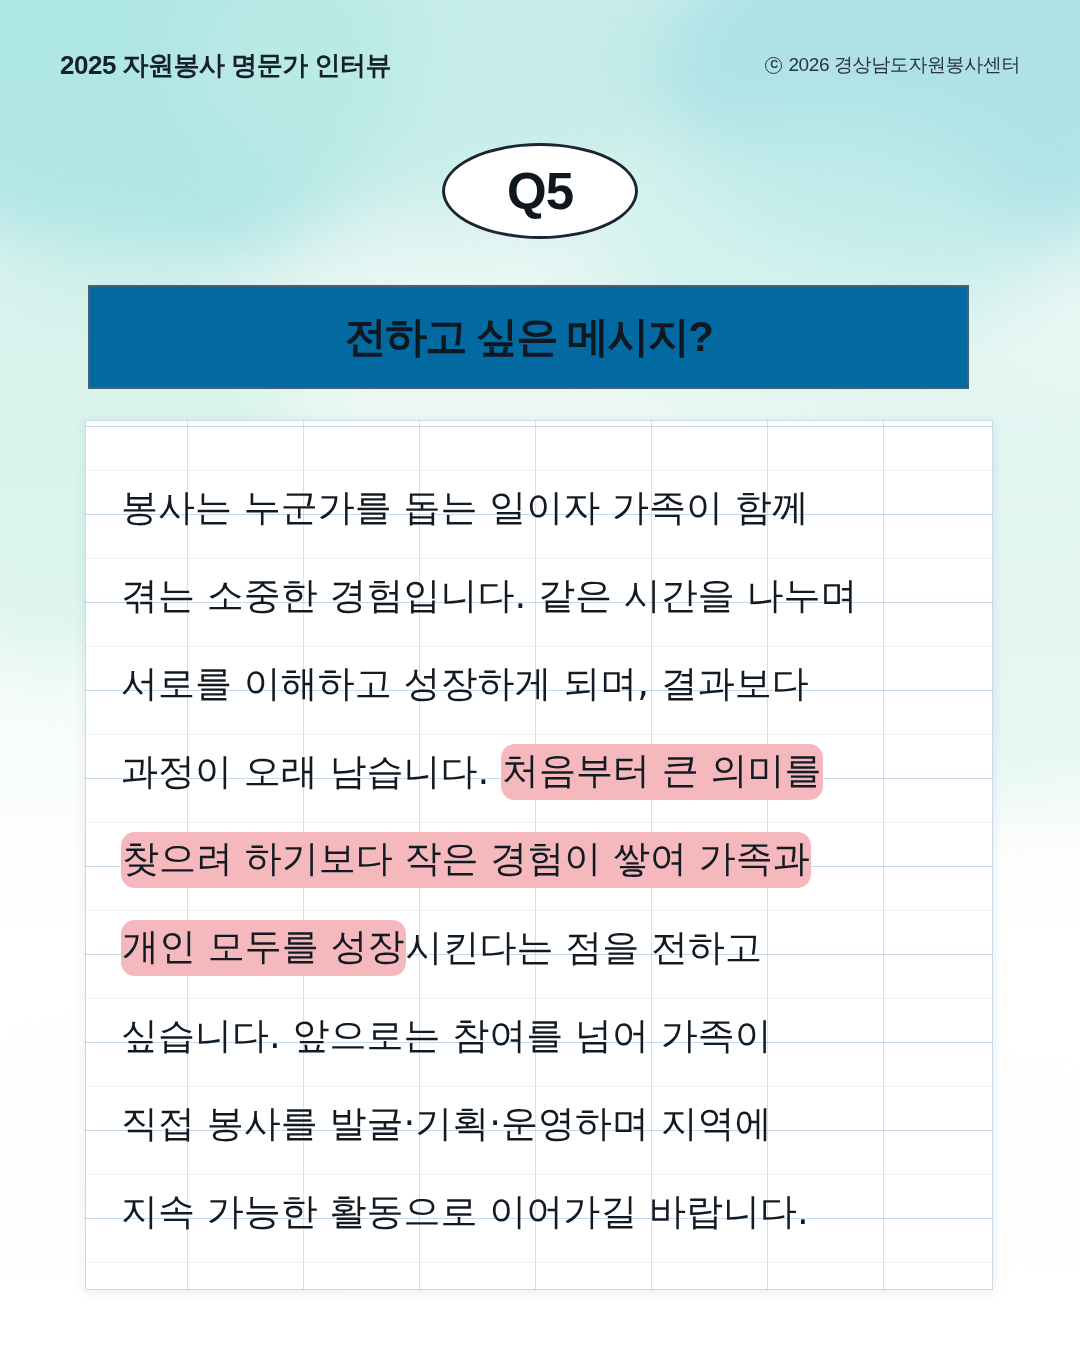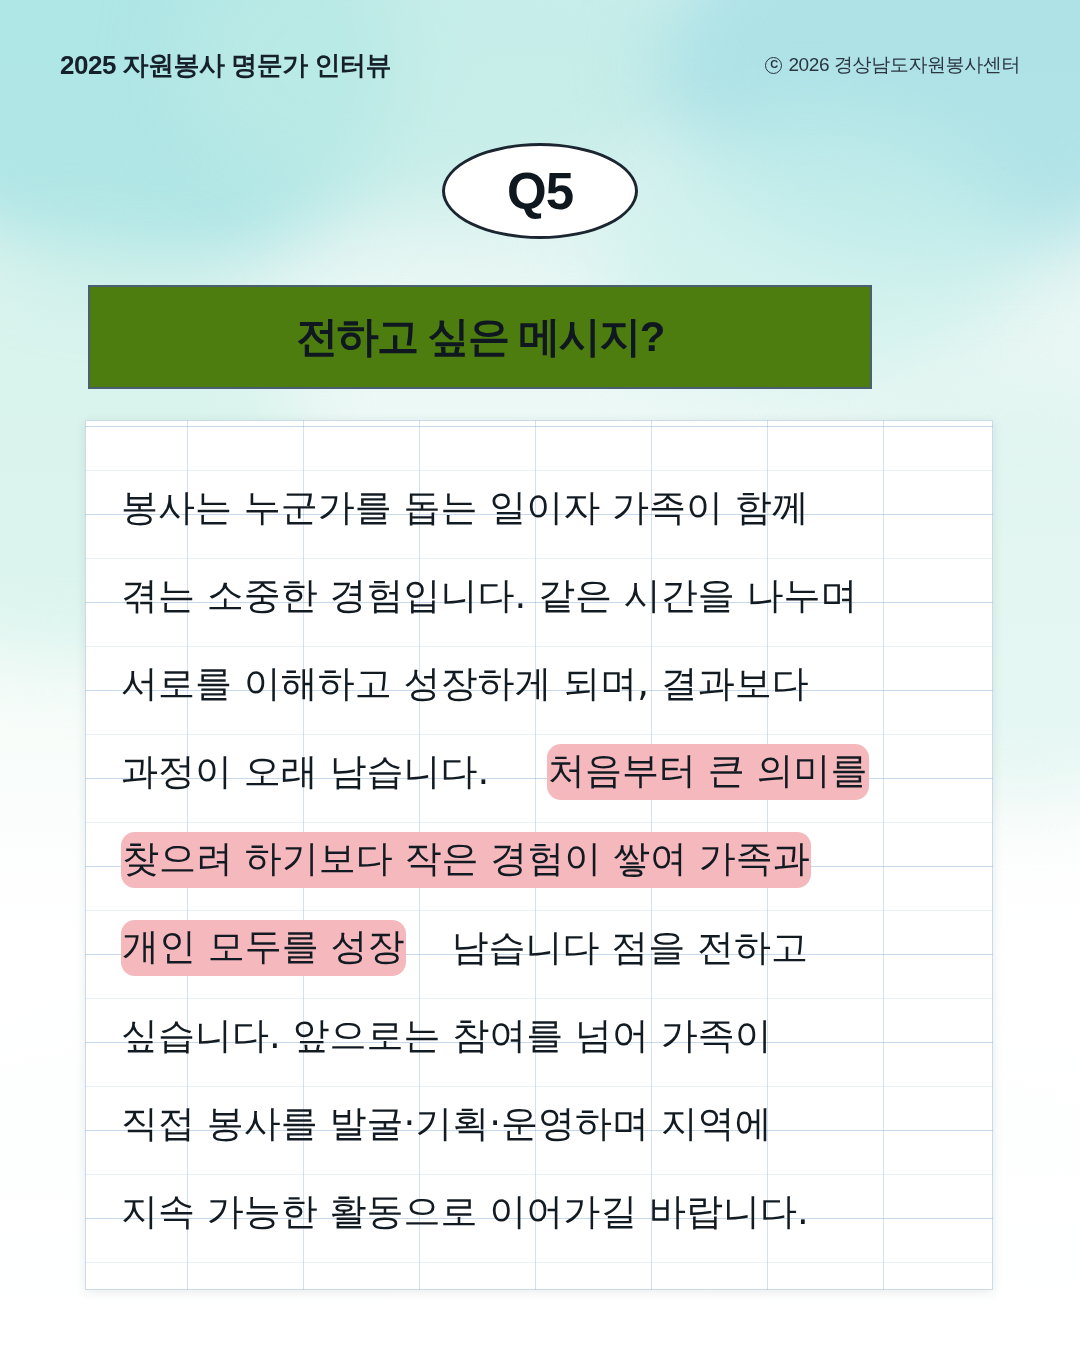--- a/index.html
+++ b/index.html
@@ -1,15 +1,15 @@
 <!DOCTYPE html>
 <html lang="ko"><head>
 <meta charset="utf-8">
 <style>
-  * { margin:0; padding:0; box-sizing:border-box;gap:46px; }
+  * { margin:0; padding:0; box-sizing:border-box; }
   html, body {
     width:1080px; height:1350px;
     font-family:"Liberation Sans", sans-serif;
   }
   body {
     position:relative;
     overflow:hidden;
     background:#eaf7f6;
   }
 
@@ -60,22 +60,22 @@
     background:#ffffff;
     display:flex; align-items:center; justify-content:center;
   }
   .q-badge-label {
     font-size:51px; font-weight:bold; color:#10181f; letter-spacing:-1px;
   }
 
   
   .question-bar {
     position:absolute; left:88px; top:285px;
-    width:784px; height:104px;
-    background:#4d7c0f;
+    width:881px; height:104px;
+    background:#0369a1;
     border:2px solid #4b5f73;
     display:flex; align-items:center; justify-content:center;
   }
   .question-text {
     font-size:42px; font-weight:bold; color:#0f1720; letter-spacing:-1.6px;
   }
 
   
   .note {
     position:absolute; left:85px; top:420px;
@@ -156,18 +156,18 @@
 <div class="note">
   <div class="note-grid"></div>
   <div class="note-grid-fine"></div>
   <div class="note-edge"></div>
   <div class="note-body" id="answer-body">
       <div class="note-line"><span>봉사는 누군가를 돕는 일이자 가족이 함께</span></div>
       <div class="note-line"><span>겪는 소중한 경험입니다. 같은 시간을 나누며</span></div>
       <div class="note-line"><span>서로를 이해하고 성장하게 되며, 결과보다</span></div>
       <div class="note-line"><span>과정이 오래 남습니다. </span><span class="hl" style="background: rgb(244, 184, 189);">처음부터 큰 의미를</span></div>
       <div class="note-line"><span class="hl" style="background: rgb(244, 184, 189);">찾으려 하기보다 작은 경험이 쌓여 가족과</span></div>
-      <div class="note-line"><span class="hl" style="background: rgb(244, 184, 189); text-align: right;">개인 모두를 성장</span><span>남습니다 점을 전하고</span></div>
+      <div class="note-line"><span class="hl" style="background: rgb(244, 184, 189); text-align: right;">개인 모두를 성장</span><span>시킨다는 점을 전하고</span></div>
       <div class="note-line"><span>싶습니다. 앞으로는 참여를 넘어 가족이</span></div>
       <div class="note-line"><span>직접 봉사를 발굴·기획·운영하며 지역에</span></div>
       <div class="note-line"><span>지속 가능한 활동으로 이어가길 바랍니다.</span></div>
     </div>
 </div>
 
 </body></html>

